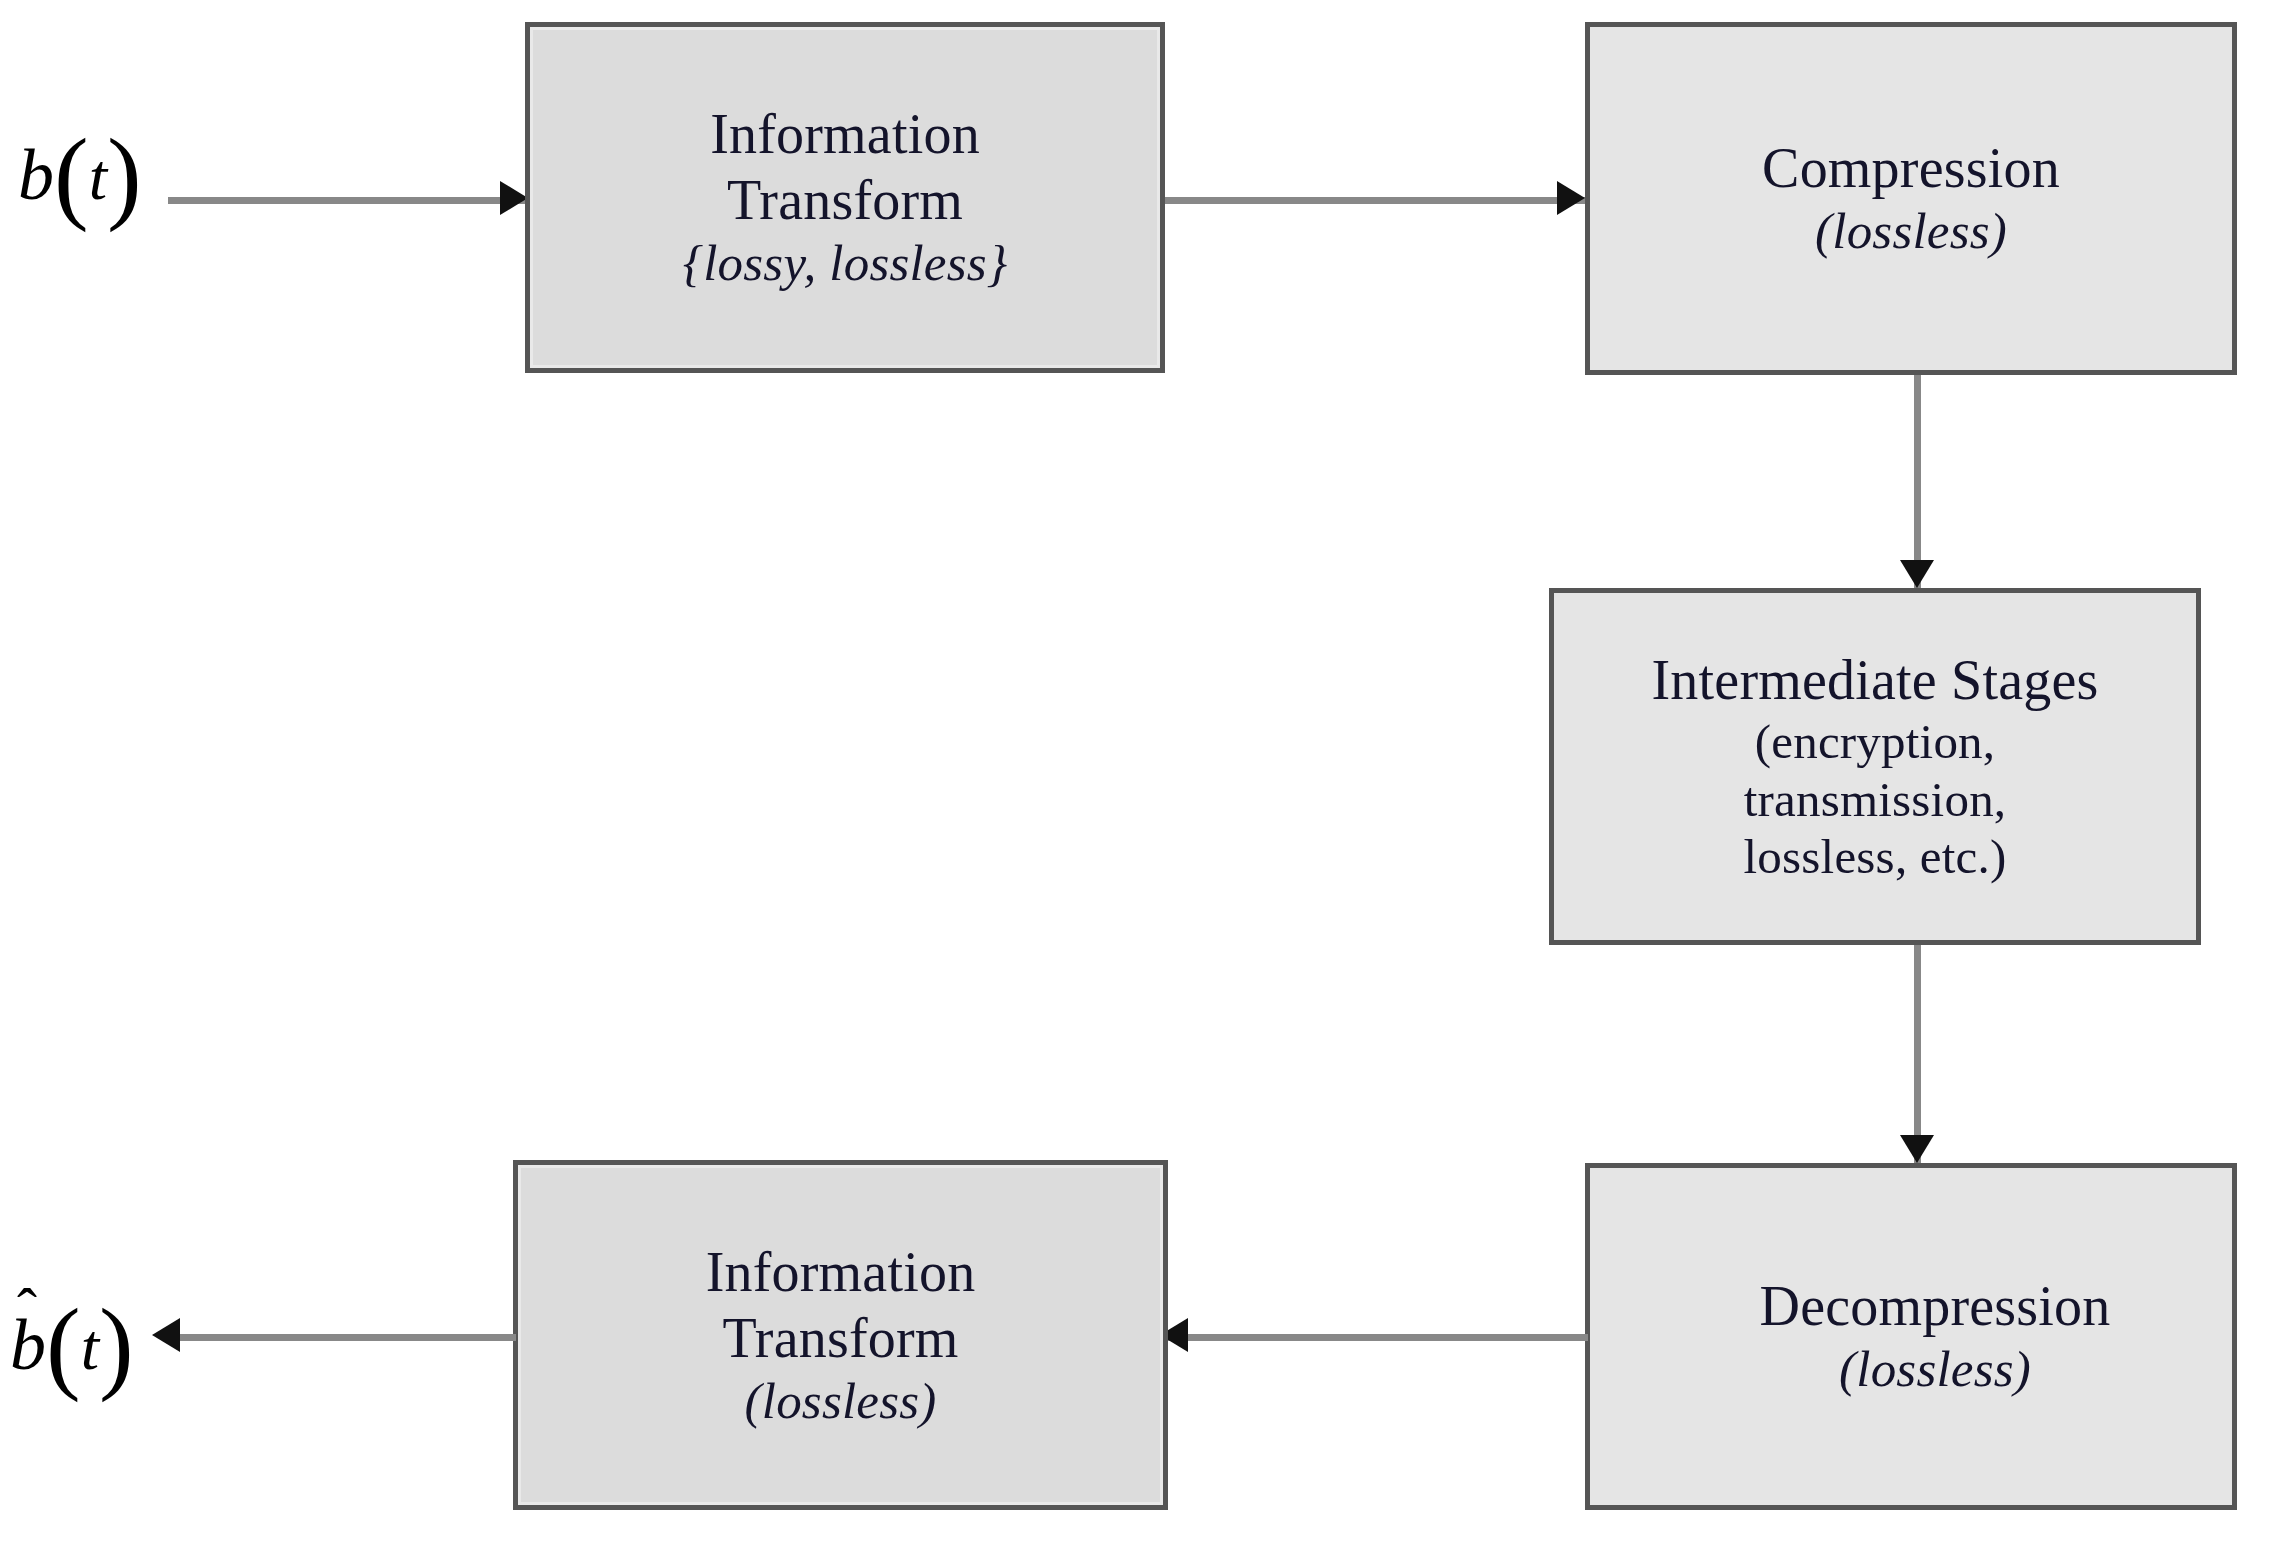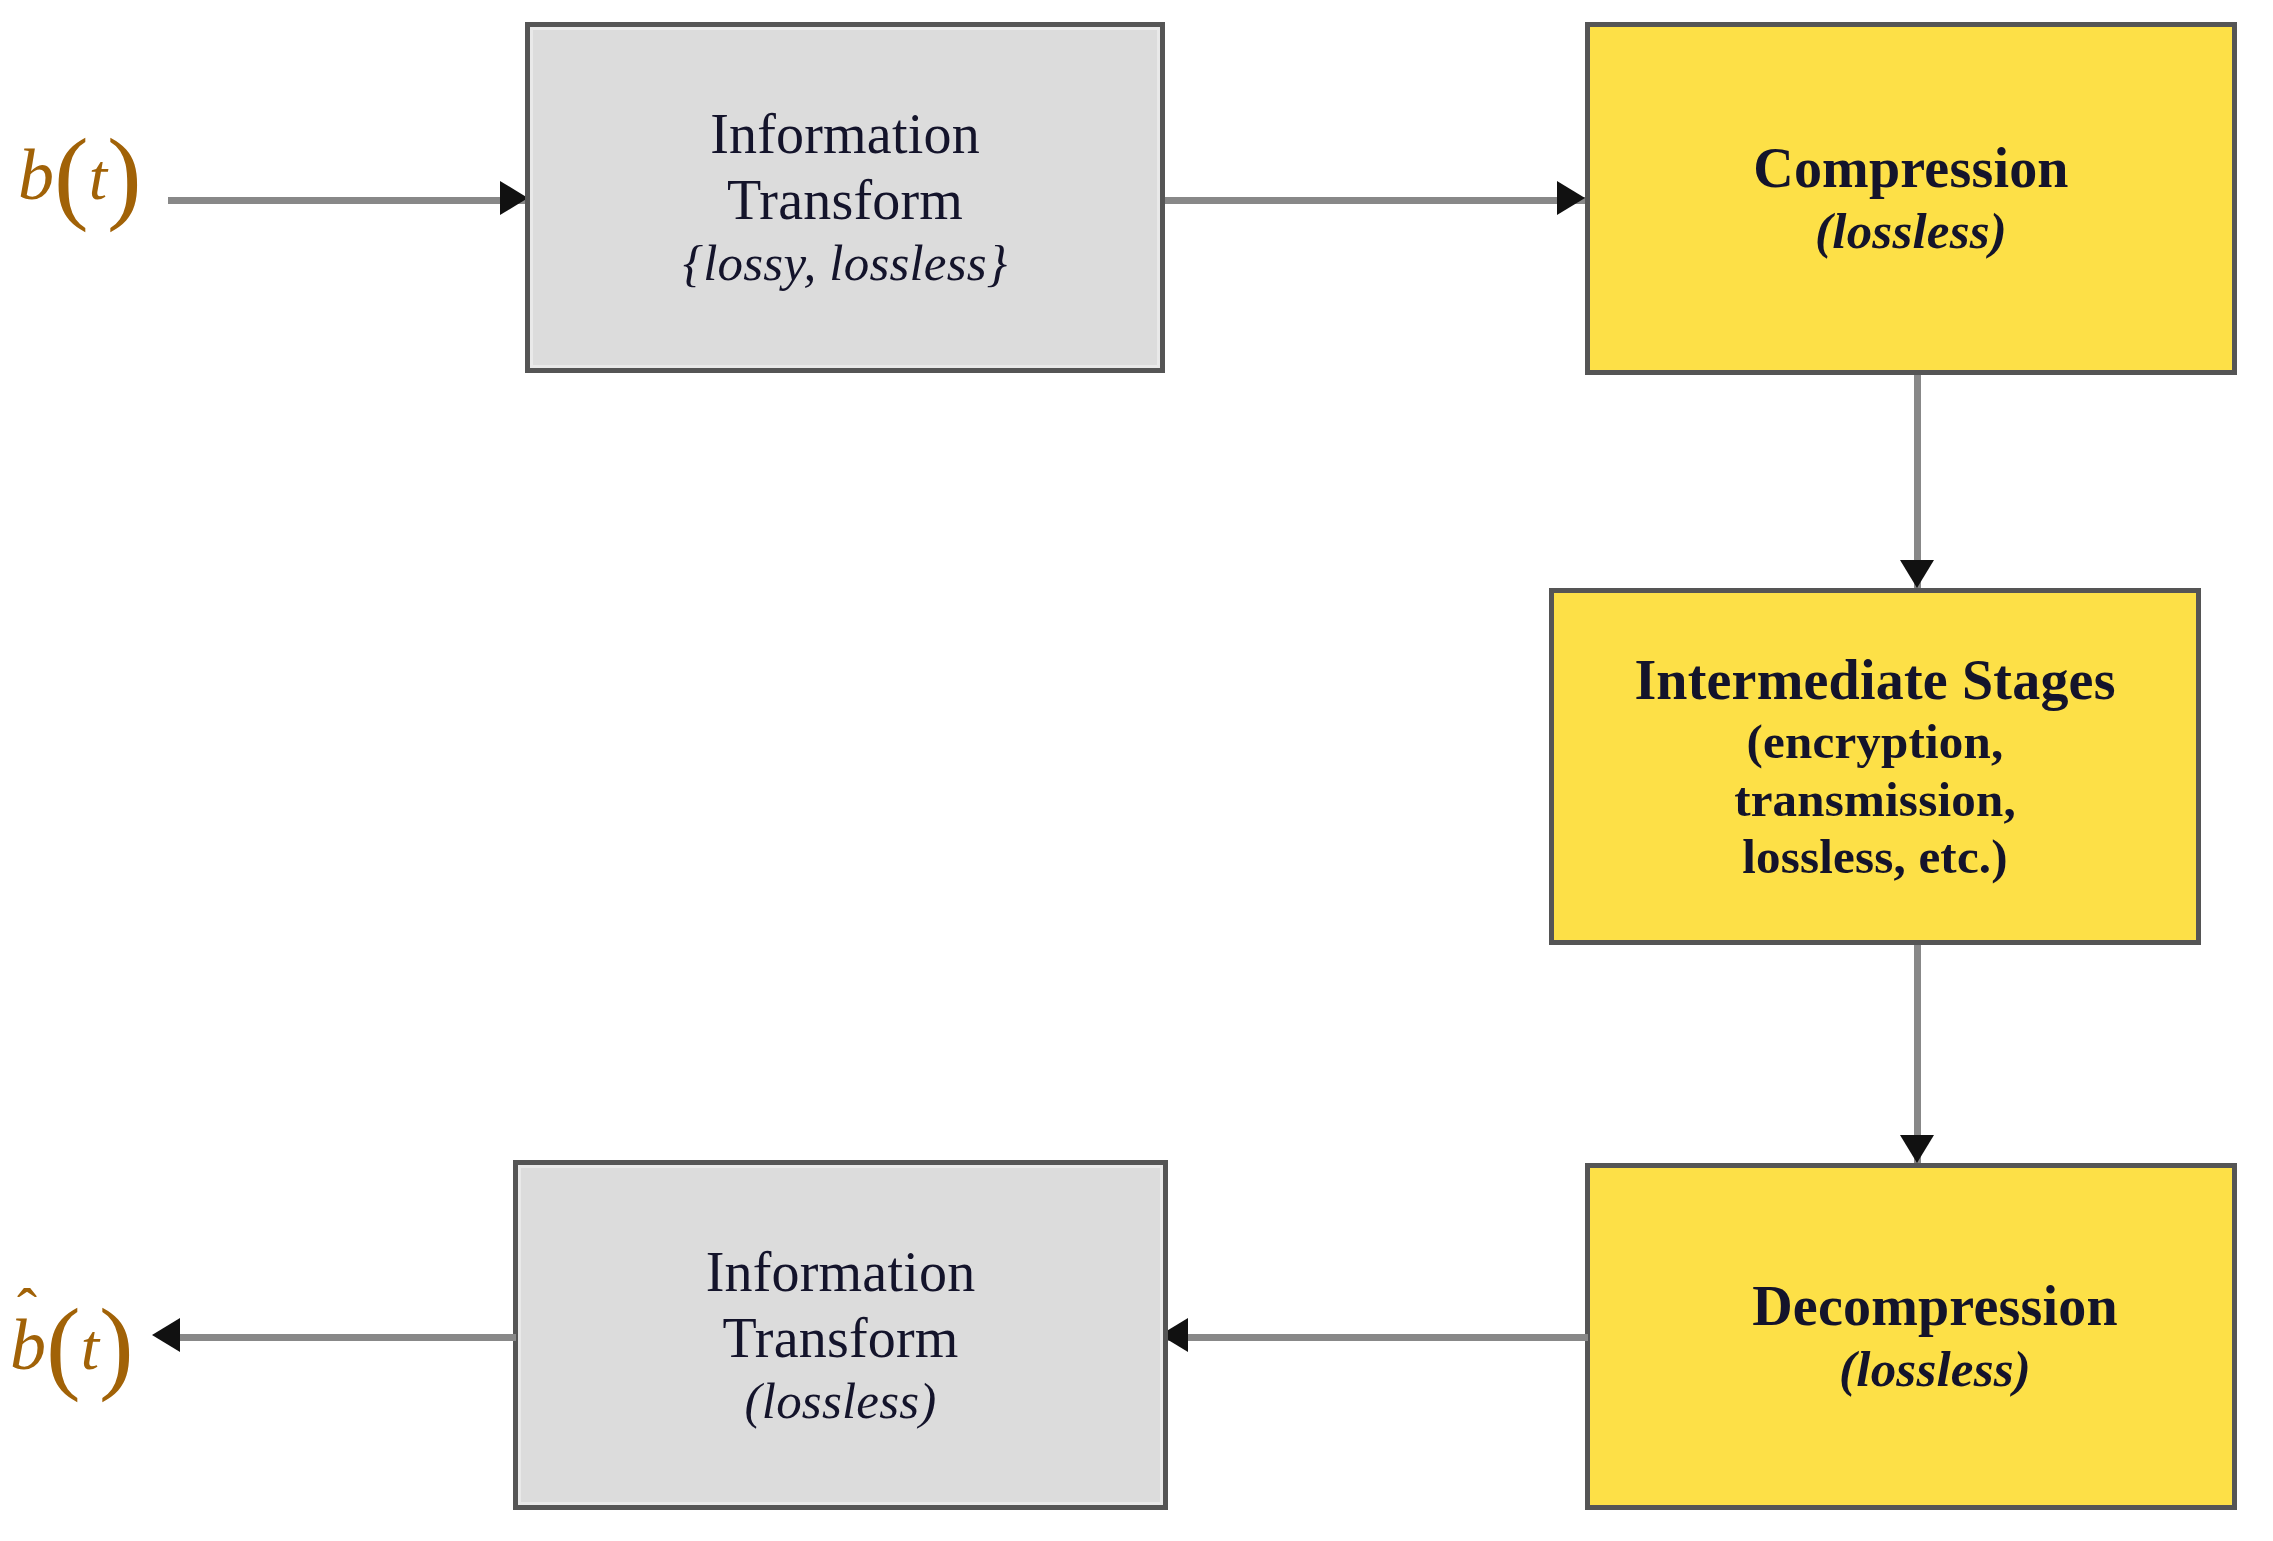--- a/index.html
+++ b/index.html
@@ -27,22 +27,21 @@
     justify-content: center;
     text-align: center;
     color: #14142b;
     line-height: 1.18;
   }
   .box.filled {
     background: #dcdcdc;
     box-shadow: inset 0 0 0 3px #e9e9e9;
   }
   .box.plain {
-    background: #fde047;
-    font-weight: bold;
+    background: #e5e5e5;
   }
   .box .ln {
     display: block;
     font-size: 56px;
     letter-spacing: 0.2px;
     white-space: nowrap;
   }
   .box .ln.small {
     font-size: 49px;
   }
@@ -56,21 +55,21 @@
   #box-compression          { left: 1585px; top: 22px;   width: 652px; height: 353px; }
   #box-intermediate-stages  { left: 1549px; top: 588px;  width: 652px; height: 357px; }
   #box-decompression        { left: 1585px; top: 1163px; width: 652px; height: 347px; padding-left: 48px; }
   #box-info-transform-bot   { left: 513px;  top: 1160px; width: 655px; height: 350px; }
 
   
   .sig {
     position: absolute;
     font-family: "Liberation Serif", "DejaVu Serif", serif;
     font-style: italic;
-    color: #a16207;
+    color: #000000;
     white-space: nowrap;
     line-height: 1;
   }
   .sig .var      { font-size: 72px; }
   .sig .paren    { font-size: 104px; font-style: normal; position: relative; top: 11px; }
   .sig .arg      { font-size: 66px; }
   .sig .hatwrap  { position: relative; display: inline-block; }
   .sig .hat {
     position: absolute;
     left: 50%;

